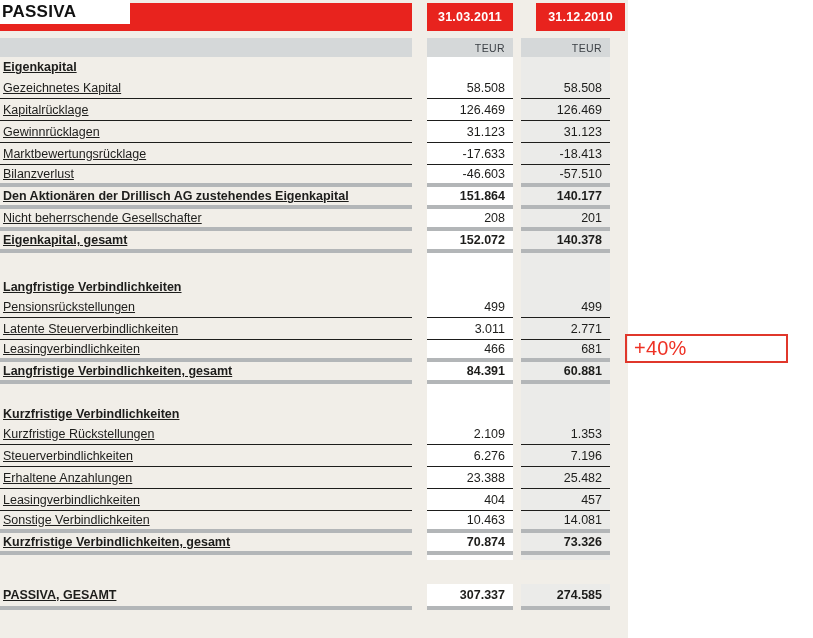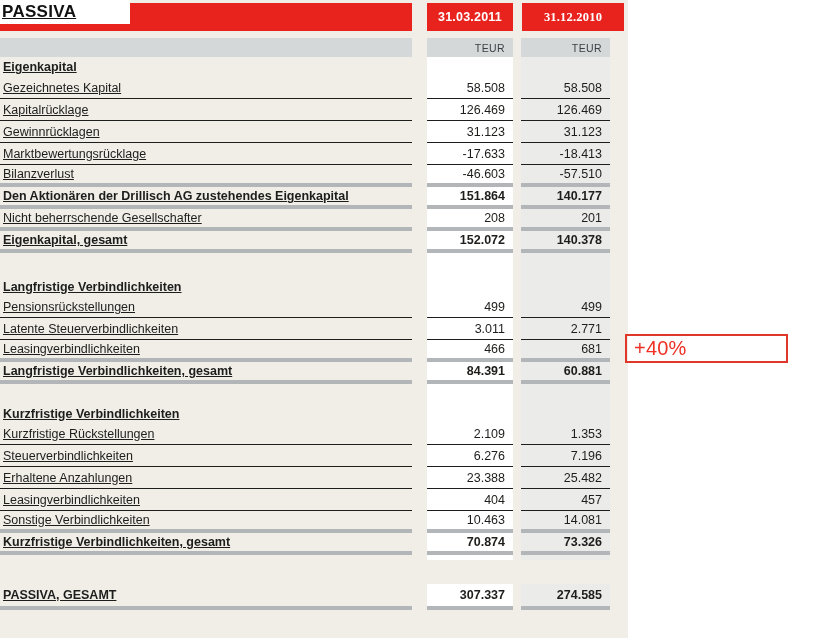--- a/index.html
+++ b/index.html
@@ -15,25 +15,25 @@
   }
   html,body{margin:0;padding:0;}
   body{font-family:"Liberation Sans","DejaVu Sans",sans-serif;}
   .screen{position:relative;width:813px;height:638px;background:#ffffff;overflow:hidden;}
   .sheet{position:absolute;left:0;top:0;width:628px;height:638px;background:var(--paper-beige);}
 
   
   .red-band{position:absolute;left:0;top:3px;width:412px;height:28px;background:var(--brand-red);}
   .title-box{position:absolute;left:0;top:0;width:130px;height:24px;background:#ffffff;
     display:flex;align-items:center;padding-left:2px;box-sizing:border-box;
-    font-size:17px;font-weight:700;color:#111;letter-spacing:.3px;text-decoration:underline;}
+    font-size:17px;font-weight:700;color:#111;letter-spacing:.3px;}
   .date-box{position:absolute;top:3px;height:28px;background:var(--brand-red);
     display:flex;align-items:center;justify-content:center;color:#fff;font-weight:700;font-size:12.5px;letter-spacing:.2px;}
   .date-box.c1{left:427px;width:86px;}
-  .date-box.c2{left:522px;width:102px;font-family:Liberation Serif, serif;}
+  .date-box.c2{left:536px;width:89px;}
   .unit-bar{position:absolute;top:38px;height:19px;background:var(--unit-gray);box-sizing:border-box;}
   .unit-bar.lbl{left:0;width:412px;}
   .unit-bar.c1{left:427px;width:86px;}
   .unit-bar.c2{left:521px;width:89px;}
   .unit-bar.c1,.unit-bar.c2{display:flex;align-items:center;justify-content:flex-end;
     padding-right:8px;font-size:10.5px;color:#3a3f44;letter-spacing:.4px;}
 
   
   .rows{position:absolute;left:0;top:57px;width:610px;}
   .row{display:flex;height:22px;font-size:12.5px;color:var(--text);}

